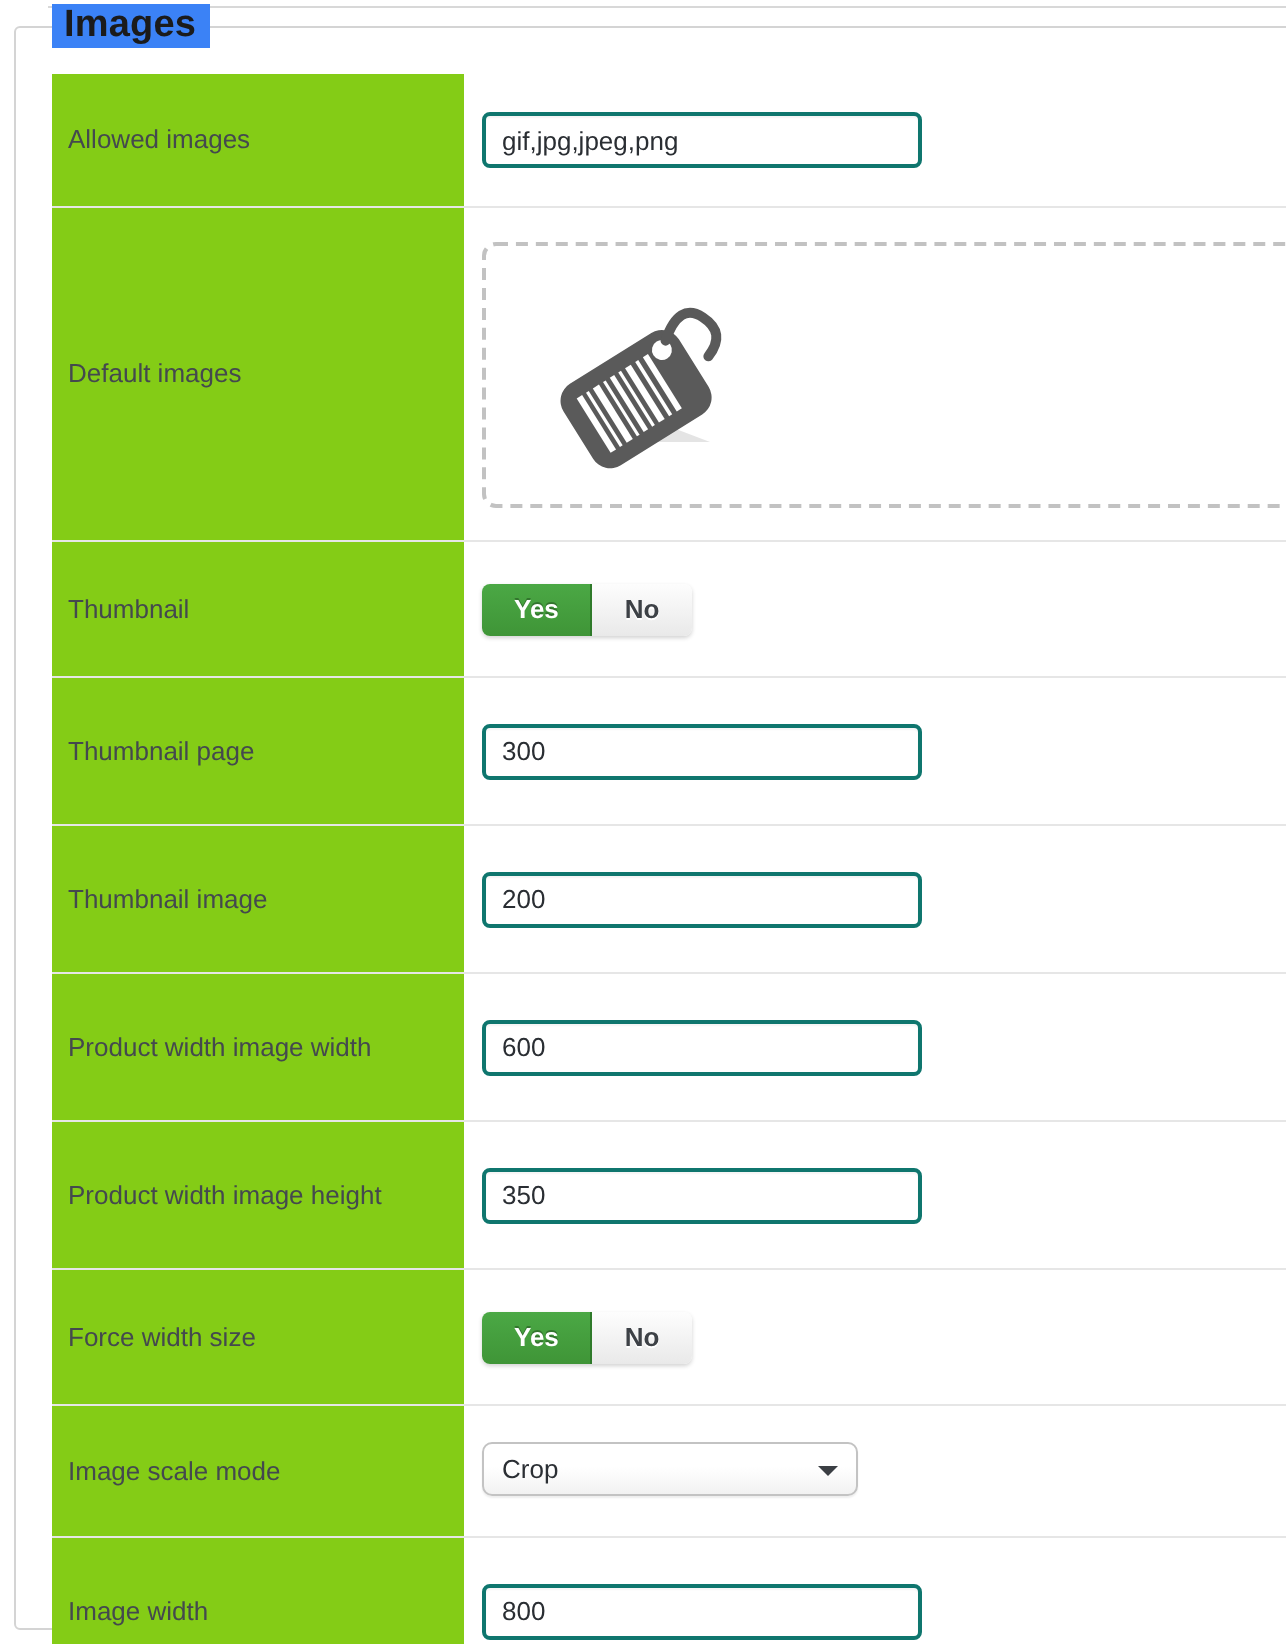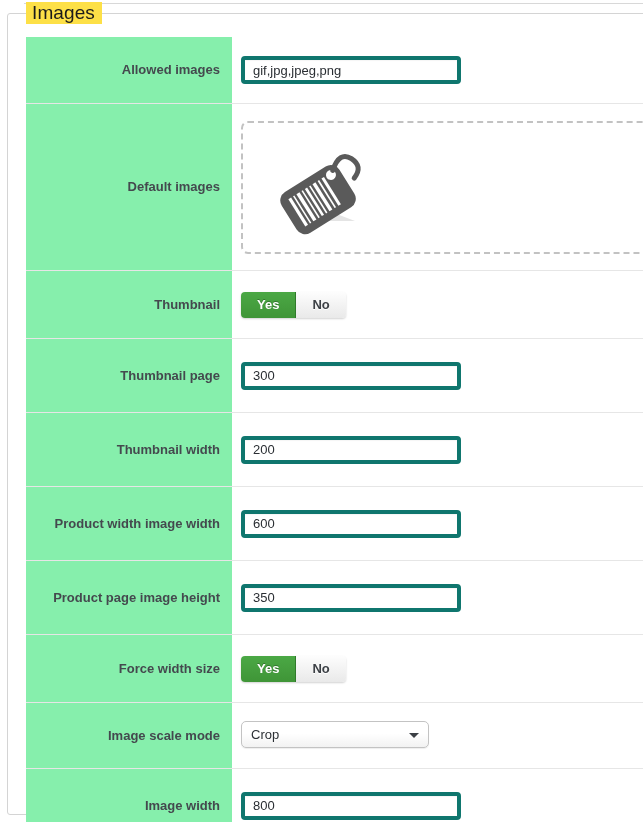--- a/index.html
+++ b/index.html
@@ -37,25 +37,25 @@
     height: 802px;
     box-sizing: border-box;
     border: 1px solid #d4d4d4;
     border-radius: 3px;
     background: #ffffff;
   }
   .legend {
     position: absolute;
     left: 18px;
     top: -12px;
-    background: #fde047;
+    background: #3b82f6;
     padding: 0 7px 0 6px;
     font-size: 19px;
     line-height: 22px;
-    font-weight: 400;
+    font-weight: 700;
     color: #1b1b1b;
     letter-spacing: .1px;
     white-space: nowrap;
   }
 
   
   .table {
     position: absolute;
     left: 18px;
     top: 23px;
@@ -66,24 +66,23 @@
   .table tr { background: #ffffff; }
   .table td {
     border-top: 1px solid #e6e6e6;
     vertical-align: middle;
     padding: 0;
   }
   .table tr:first-child td { border-top: 0; }
 
   td.label-cell {
     width: 186px;
-    background: #86efac;
-    text-align: right;
+    background: #84cc16;
     padding: 10px 12px 10px 8px;
-    font-weight: bold;
+    font-weight: normal;
     font-size: 13px;
     color: #44494e;
     line-height: 16px;
   }
   td.value-cell {
     padding: 9px 0 9px 9px;
     background: #ffffff;
   }
 
   
@@ -97,21 +96,21 @@
   
   input.text-field {
     box-sizing: border-box;
     width: 220px;
     height: 28px;
     padding: 3px 8px;
     font-family: "Liberation Sans", sans-serif;
     font-size: 13px;
     color: #2a2e33;
     background: #ffffff;
-    border: 4px solid #0f766e;
+    border: 2px solid #0f766e;
     border-radius: 4px;
     box-shadow: 0 1px 1px rgba(0,0,0,.045) inset;
     outline: none;
   }
 
   
   .toggle {
     display: inline-block;
     border-radius: 4px;
     overflow: hidden;
@@ -250,35 +249,35 @@
       </tr>
 
       <tr class="r-num">
         <td class="label-cell">Thumbnail page</td>
         <td class="value-cell">
           <input class="text-field" type="text" value="300" style="">
         </td>
       </tr>
 
       <tr class="r-num">
-        <td class="label-cell">Thumbnail width</td>
+        <td class="label-cell">Thumbnail image</td>
         <td class="value-cell">
           <input class="text-field" type="text" value="200" style="">
         </td>
       </tr>
 
       <tr class="r-num">
         <td class="label-cell">Product width image width</td>
         <td class="value-cell">
           <input class="text-field" type="text" value="600" style="">
         </td>
       </tr>
 
       <tr class="r-num">
-        <td class="label-cell">Product page image height</td>
+        <td class="label-cell">Product width image height</td>
         <td class="value-cell">
           <input class="text-field" type="text" value="350" style="">
         </td>
       </tr>
 
       <tr class="r-force">
         <td class="label-cell">Force width size</td>
         <td class="value-cell">
           <div class="toggle">
             <span class="seg on">Yes</span><span class="seg off">No</span>

